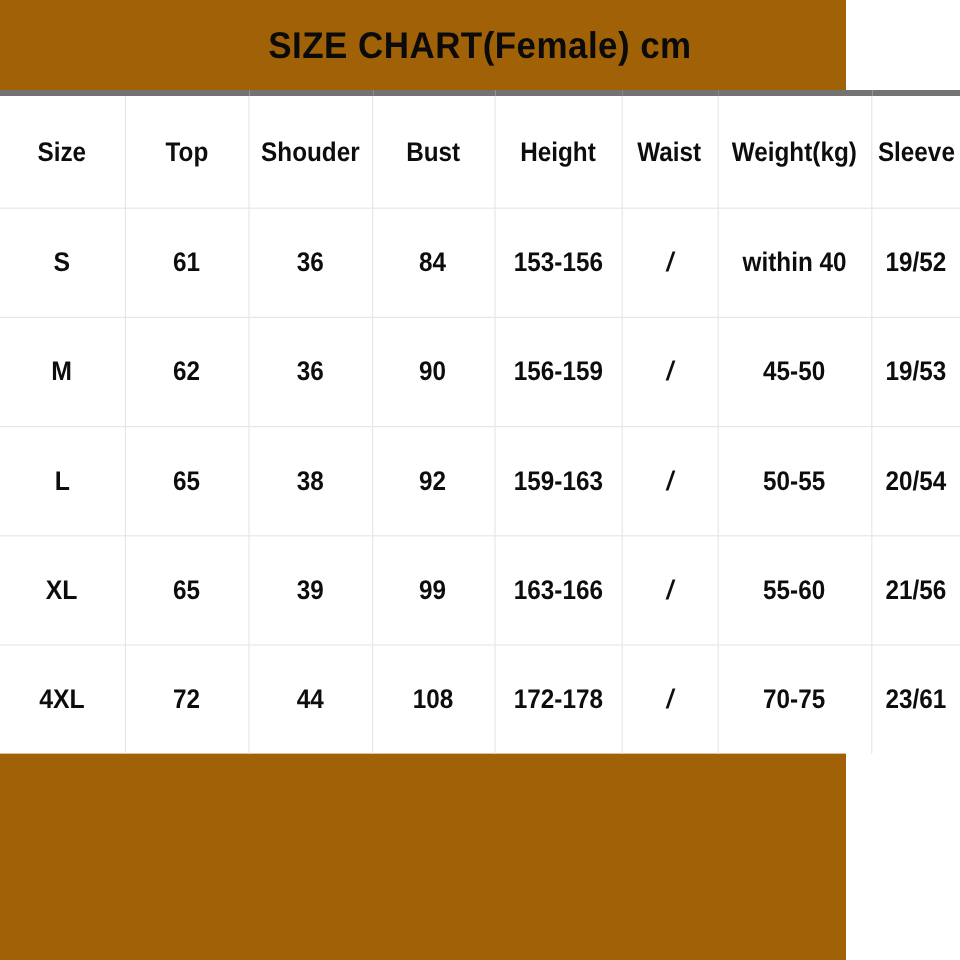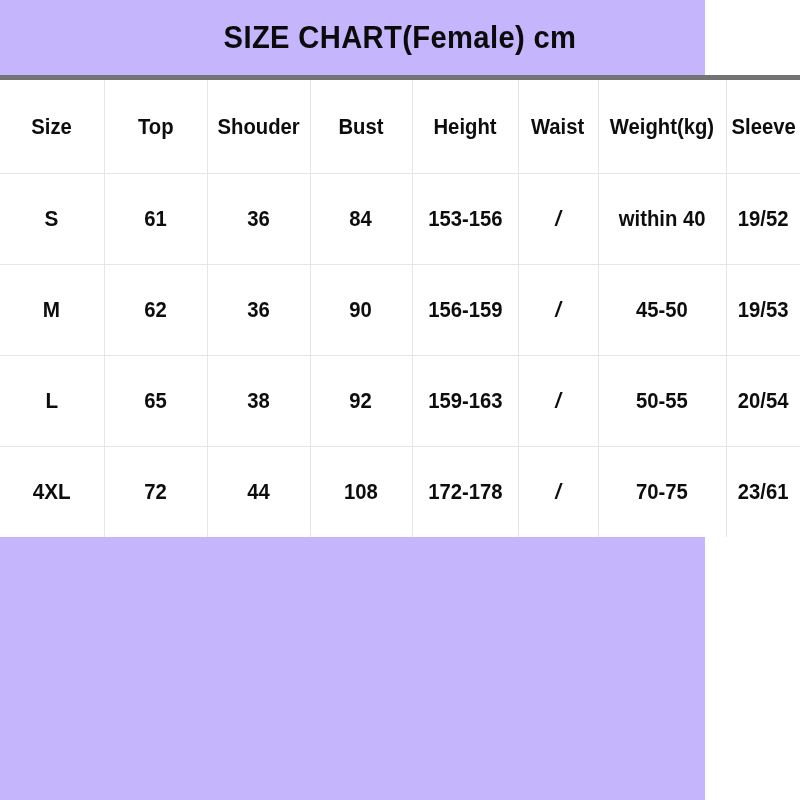--- a/index.html
+++ b/index.html
@@ -12,21 +12,21 @@
   }
   body {
     font-family: "Liberation Sans", "DejaVu Sans", sans-serif;
     color: #111111;
   }
 
   .chart-wrap {
     position: relative;
     width: 705px;
     height: 800px;
-    background: #c4b5fd;
+    background: #a16207;
     box-sizing: border-box;
   }
 
   
   .chart-title {
     position: absolute;
     top: 0;
     left: 0;
     width: 800px;
     height: 75px;
@@ -168,20 +168,30 @@
         <td class="size-label"><span class="cell-text">L</span></td>
         <td><span class="cell-text">65</span></td>
         <td><span class="cell-text">38</span></td>
         <td><span class="cell-text">92</span></td>
         <td><span class="cell-text">159-163</span></td>
         <td class="waist-slash"><span class="cell-text">/</span></td>
         <td><span class="cell-text">50-55</span></td>
         <td><span class="cell-text">20/54</span></td>
       </tr>
 
+      <tr>
+        <td class="size-label"><span class="cell-text">XL</span></td>
+        <td><span class="cell-text">65</span></td>
+        <td><span class="cell-text">39</span></td>
+        <td><span class="cell-text">99</span></td>
+        <td><span class="cell-text">163-166</span></td>
+        <td class="waist-slash"><span class="cell-text">/</span></td>
+        <td><span class="cell-text">55-60</span></td>
+        <td><span class="cell-text">21/56</span></td>
+      </tr>
 
 
 
       <tr>
         <td class="size-label"><span class="cell-text">4XL</span></td>
         <td><span class="cell-text">72</span></td>
         <td><span class="cell-text">44</span></td>
         <td><span class="cell-text">108</span></td>
         <td><span class="cell-text">172-178</span></td>
         <td class="waist-slash"><span class="cell-text">/</span></td>

